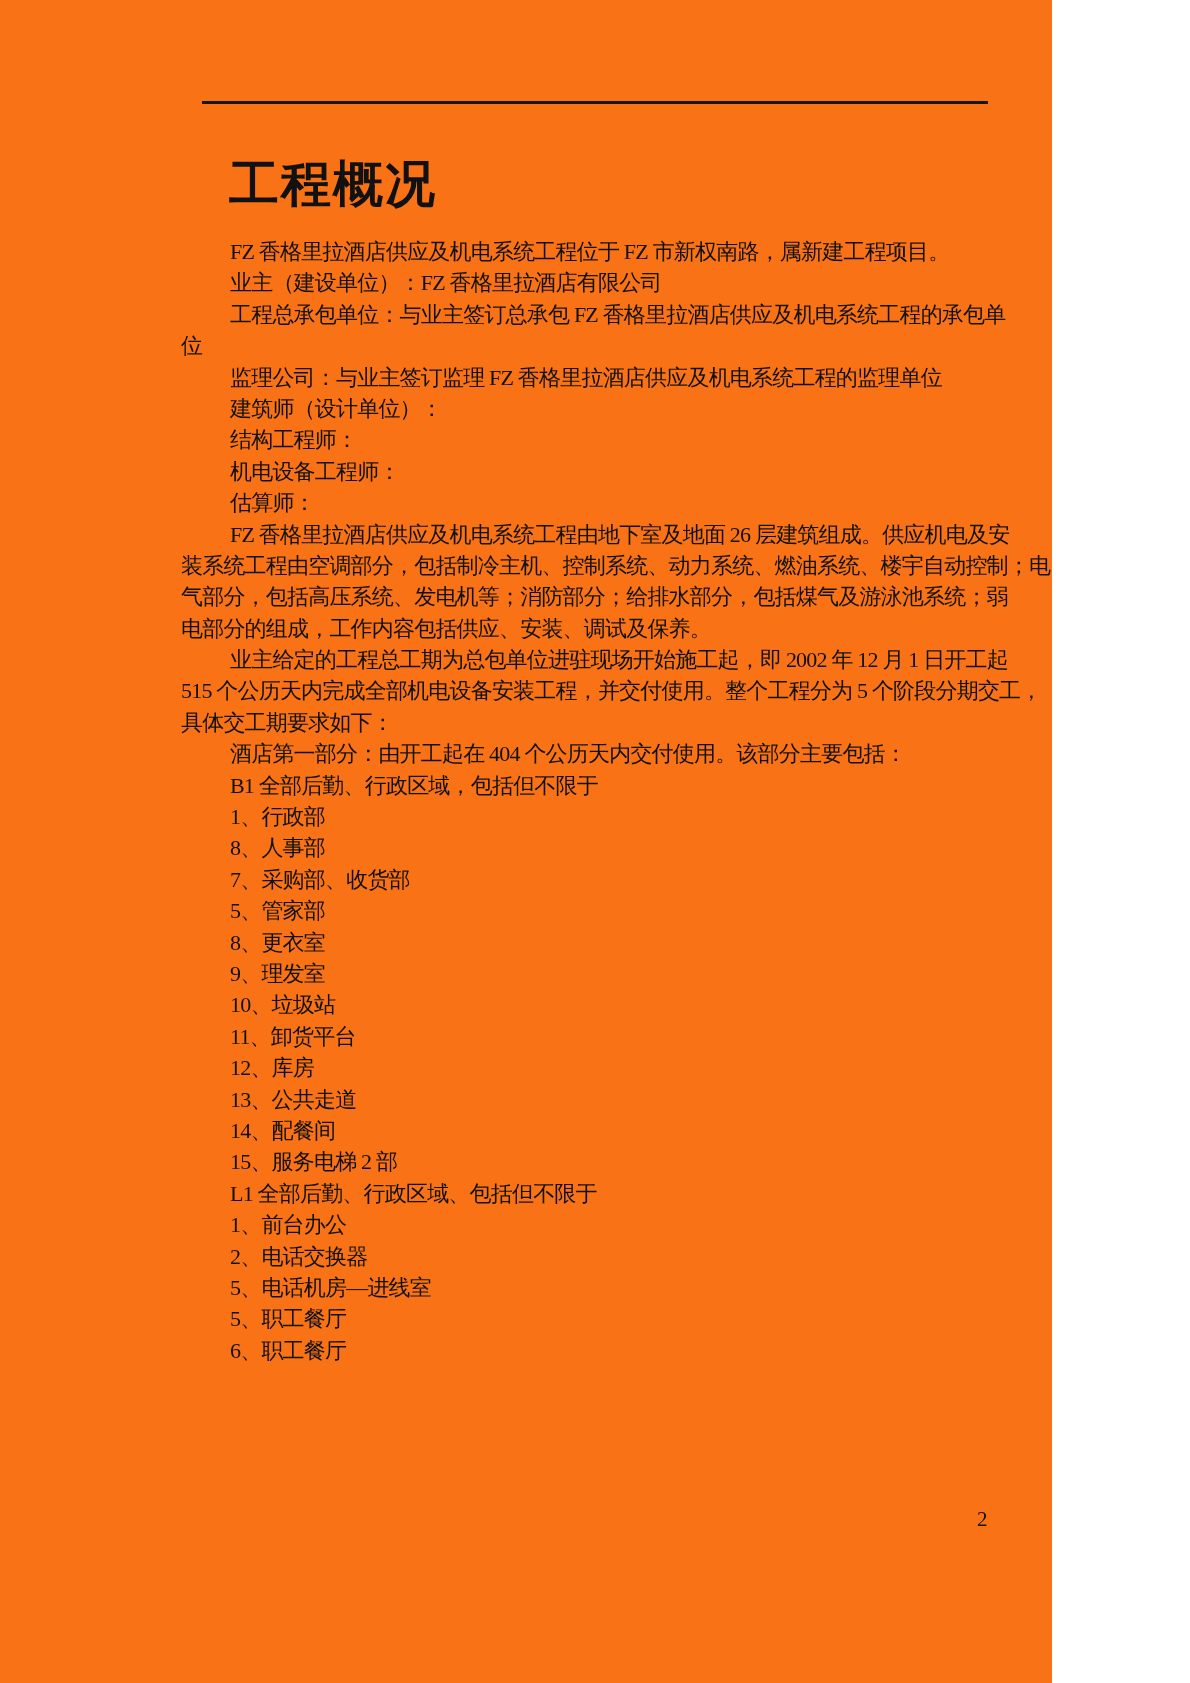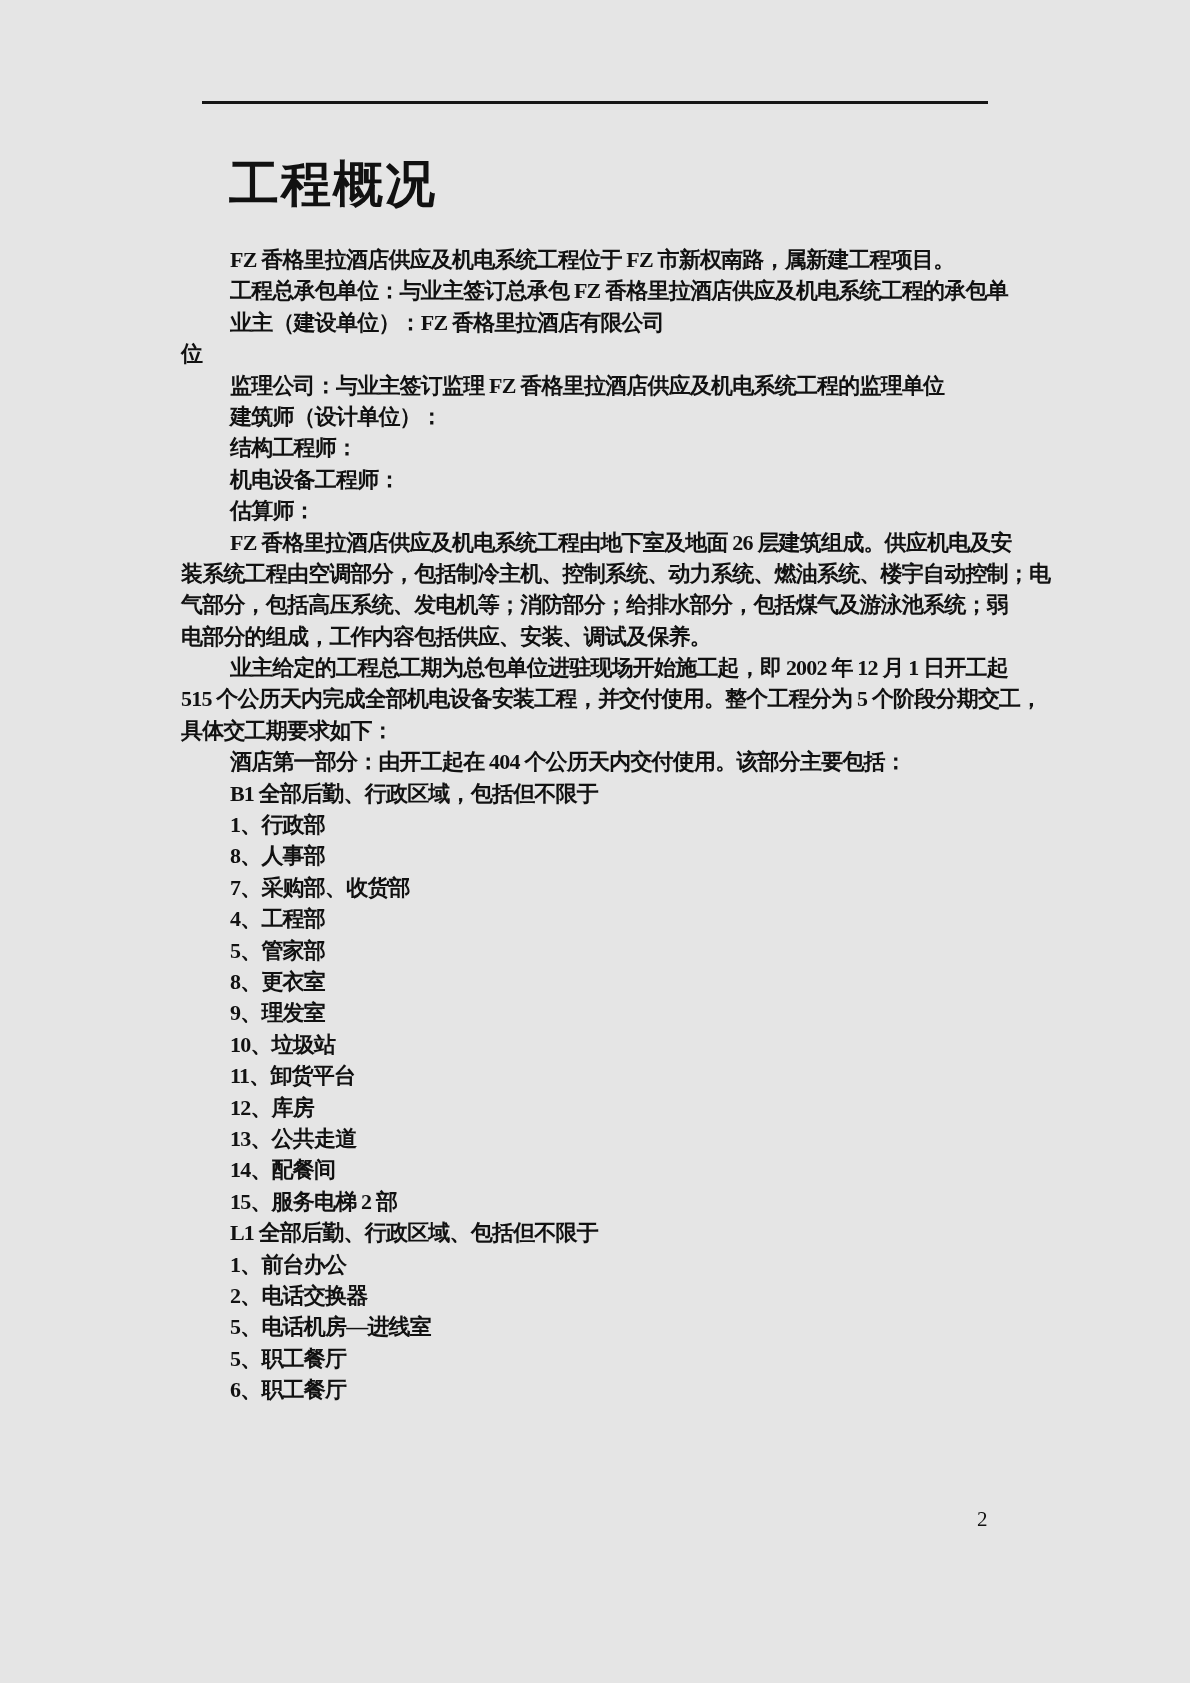--- a/index.html
+++ b/index.html
@@ -2,23 +2,23 @@
 <html><head>
 <meta charset="utf-8">
 <style>
   html, body {
     margin: 0;
     padding: 0;
     background: #ffffff;
   }
   .page {
     position: relative;
-    width: 1190px;
+    width: 1052px;
     height: 1683px;
-    background: #e5e5e5;
+    background: #f97316;
     overflow: hidden;
     font-family: "Liberation Serif", "DejaVu Serif", serif;
     color: #111111;
   }
   .header-rule {
     position: absolute;
     left: 202px;
     top: 101px;
     width: 786px;
     height: 3px;
@@ -30,23 +30,22 @@
     top: 156px;
     font-size: 50px;
     line-height: 56px;
     font-weight: 700;
     letter-spacing: 2px;
     white-space: nowrap;
   }
   .content {
     position: absolute;
     left: 181px;
-    top: 244px;
+    top: 236px;
     width: 860px;
-    font-weight: bold;
   }
   .line {
     height: 31.4px;
     line-height: 31.4px;
     font-size: 22px;
     letter-spacing: -0.8px;
     white-space: nowrap;
   }
   .line.indent {
     padding-left: 49px;
@@ -64,41 +63,40 @@
 
 <div class="page">
 
   <div class="header-rule"></div>
 
   <h1 class="doc-title" style="margin:0;">工程概况</h1>
 
   <div class="content">
 
   <div class="line indent">FZ 香格里拉酒店供应及机电系统工程位于 FZ 市新权南路，属新建工程项目。</div>
+      <div class="line indent">业主（建设单位）：FZ 香格里拉酒店有限公司</div>
       <div class="line indent">工程总承包单位：与业主签订总承包 FZ 香格里拉酒店供应及机电系统工程的承包单</div>
-      <div class="line indent">业主（建设单位）：FZ 香格里拉酒店有限公司</div>
       <div class="line">位</div>
       <div class="line indent">监理公司：与业主签订监理 FZ 香格里拉酒店供应及机电系统工程的监理单位</div>
       <div class="line indent">建筑师（设计单位）：</div>
       <div class="line indent">结构工程师：</div>
       <div class="line indent">机电设备工程师：</div>
       <div class="line indent">估算师：</div>
       <div class="line indent">FZ 香格里拉酒店供应及机电系统工程由地下室及地面 26 层建筑组成。供应机电及安</div>
       <div class="line">装系统工程由空调部分，包括制冷主机、控制系统、动力系统、燃油系统、楼宇自动控制；电</div>
       <div class="line">气部分，包括高压系统、发电机等；消防部分；给排水部分，包括煤气及游泳池系统；弱</div>
       <div class="line">电部分的组成，工作内容包括供应、安装、调试及保养。</div>
       <div class="line indent">业主给定的工程总工期为总包单位进驻现场开始施工起，即 2002 年 12 月 1 日开工起</div>
       <div class="line">515 个公历天内完成全部机电设备安装工程，并交付使用。整个工程分为 5 个阶段分期交工，</div>
       <div class="line">具体交工期要求如下：</div>
       <div class="line indent">酒店第一部分：由开工起在 404 个公历天内交付使用。该部分主要包括：</div>
       <div class="line indent">B1 全部后勤、行政区域，包括但不限于</div>
       <div class="line indent">1、行政部</div>
       <div class="line indent">8、人事部</div>
       <div class="line indent">7、采购部、收货部</div>
-      <div class="line indent">4、工程部</div>
       <div class="line indent">5、管家部</div>
       <div class="line indent">8、更衣室</div>
       <div class="line indent">9、理发室</div>
       <div class="line indent">10、垃圾站</div>
       <div class="line indent">11、卸货平台</div>
       <div class="line indent">12、库房</div>
       <div class="line indent">13、公共走道</div>
       <div class="line indent">14、配餐间</div>
       <div class="line indent">15、服务电梯 2 部</div>
       <div class="line indent">L1 全部后勤、行政区域、包括但不限于</div>

